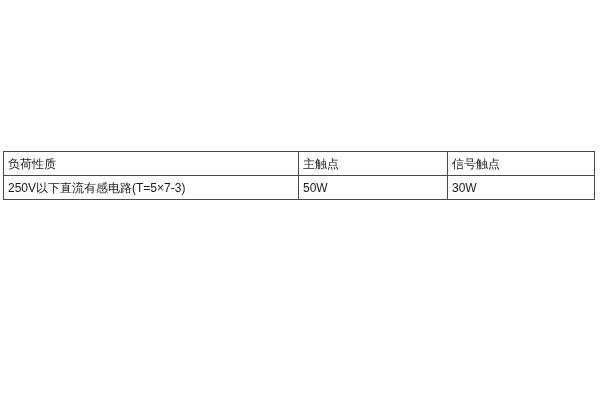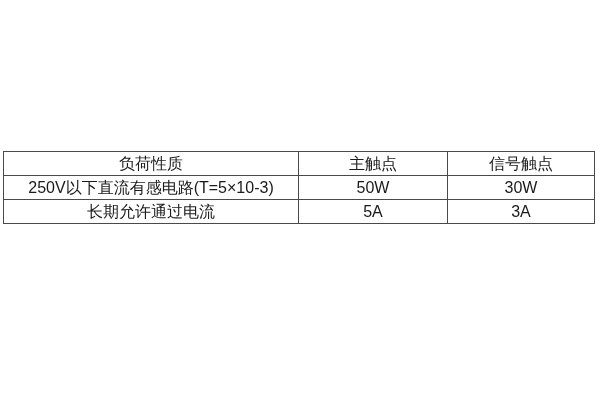--- a/index.html
+++ b/index.html
@@ -21,23 +21,22 @@
     top: 151px;
     width: 591px;
     border-collapse: collapse;
     table-layout: fixed;
     background: #ffffff;
   }
   table.spec-table td {
     border: 1px solid #4a4a4a;
     height: 23px;
     padding: 0 4px;
-    text-align: center;
     vertical-align: middle;
-    font-size: 16px;
+    font-size: 12px;
     font-weight: normal;
     color: #1a1a1a;
     line-height: 1;
     white-space: nowrap;
     overflow: hidden;
   }
   col.c1 { width: 295px; }
   col.c2 { width: 149px; }
   col.c3 { width: 147px; }
 </style>
@@ -51,24 +50,19 @@
       <col class="c2">
       <col class="c3">
     </colgroup>
     <tbody>
       <tr>
         <td>负荷性质</td>
         <td>主触点</td>
         <td>信号触点</td>
       </tr>
       <tr>
-        <td>250V以下直流有感电路(T=5×10-3)</td>
+        <td>250V以下直流有感电路(T=5×7-3)</td>
         <td>50W</td>
         <td>30W</td>
-      </tr>
-      <tr>
-        <td>长期允许通过电流</td>
-        <td>5A</td>
-        <td>3A</td>
       </tr>
     </tbody>
   </table>
 </div>
 
 </body></html>

